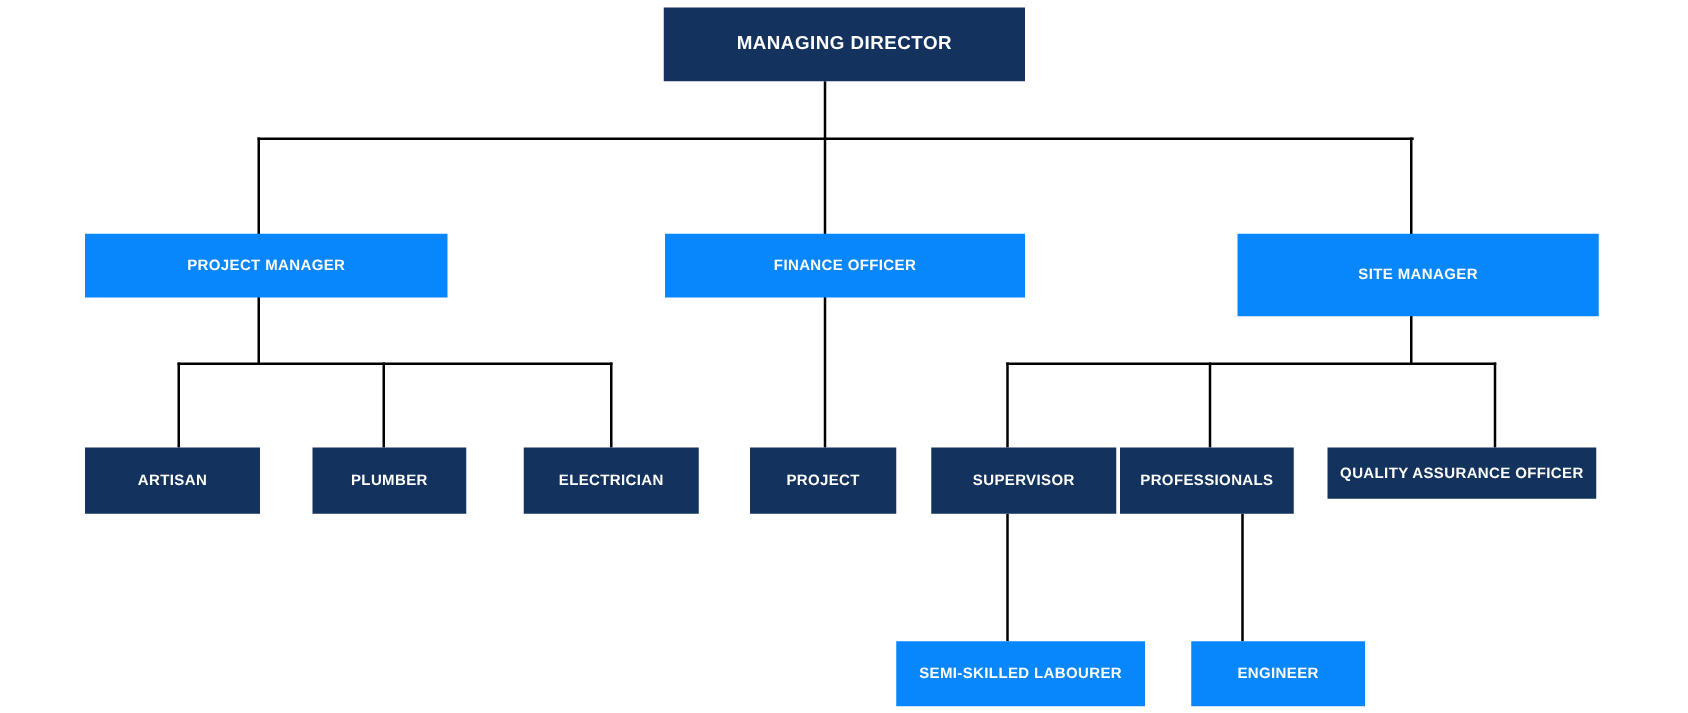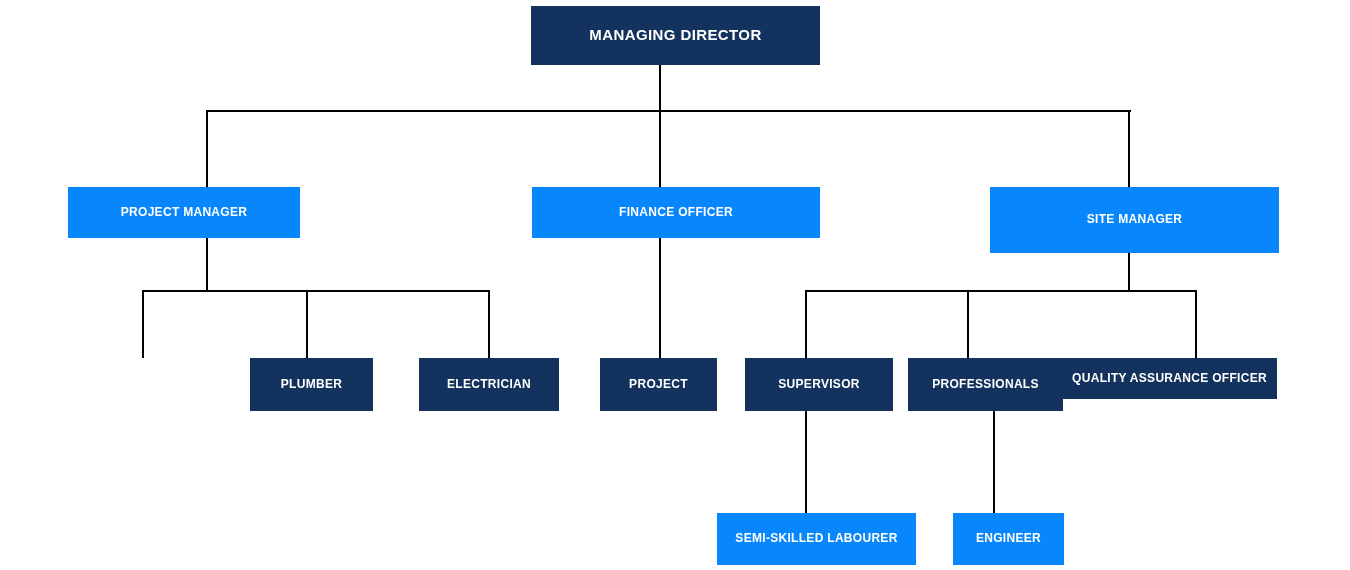--- a/index.html
+++ b/index.html
@@ -64,58 +64,61 @@
   <div class="line v" style="left:967px; top:290px; height:68px;"></div>
   <div class="line v" style="left:1195px;top:290px; height:68px;"></div>
 
   <div class="line v" style="left:805px; top:411px; height:102px;"></div>
   <div class="line v" style="left:993px; top:411px; height:102px;"></div>
 
   <div class="node navy root" style="left:531px; top:6px; width:289px; height:59px;">
     <span>MANAGING DIRECTOR</span>
   </div>
 
-  <div class="node blue" style="left:68px; top:187px; width:232px; height:51px;">
+  <div class="node blue" style="left:68px; top:187px; width:290px; height:51px;">
     <span>PROJECT MANAGER</span>
   </div>
 
   <div class="node blue" style="left:532px; top:187px; width:288px; height:51px;">
     <span>FINANCE OFFICER</span>
   </div>
 
   <div class="node blue" style="left:990px; top:187px; width:289px; height:66px;">
     <span>SITE MANAGER</span>
   </div>
 
+  <div class="node navy" style="left:68px; top:358px; width:140px; height:53px;">
+    <span>ARTISAN</span>
+  </div>
 
   <div class="node navy" style="left:250px; top:358px; width:123px; height:53px;">
     <span>PLUMBER</span>
   </div>
 
   <div class="node navy" style="left:419px; top:358px; width:140px; height:53px;align-items:center;">
     <span>ELECTRICIAN</span>
   </div>
 
   <div class="node navy" style="left:600px; top:358px; width:117px; height:53px;">
     <span>PROJECT</span>
   </div>
 
   <div class="node navy" style="left:745px; top:358px; width:148px; height:53px;">
     <span>SUPERVISOR</span>
   </div>
 
-  <div class="node navy" style="left:896px; top:358px; width:155px; height:53px;margin-left:12px;">
+  <div class="node navy" style="left:896px; top:358px; width:139px; height:53px;">
     <span>PROFESSIONALS</span>
   </div>
 
   <div class="node navy" style="left:1062px; top:358px; width:215px; height:41px;">
     <span>QUALITY ASSURANCE OFFICER</span>
   </div>
 
   <div class="node blue" style="left:717px; top:513px; width:199px; height:52px;">
     <span>SEMI-SKILLED LABOURER</span>
   </div>
 
-  <div class="node blue" style="left:953px; top:513px; width:111px; height:52px;">
+  <div class="node blue" style="left:953px; top:513px; width:139px; height:52px;">
     <span>ENGINEER</span>
   </div>
 
 </div>
 
 </body></html>

